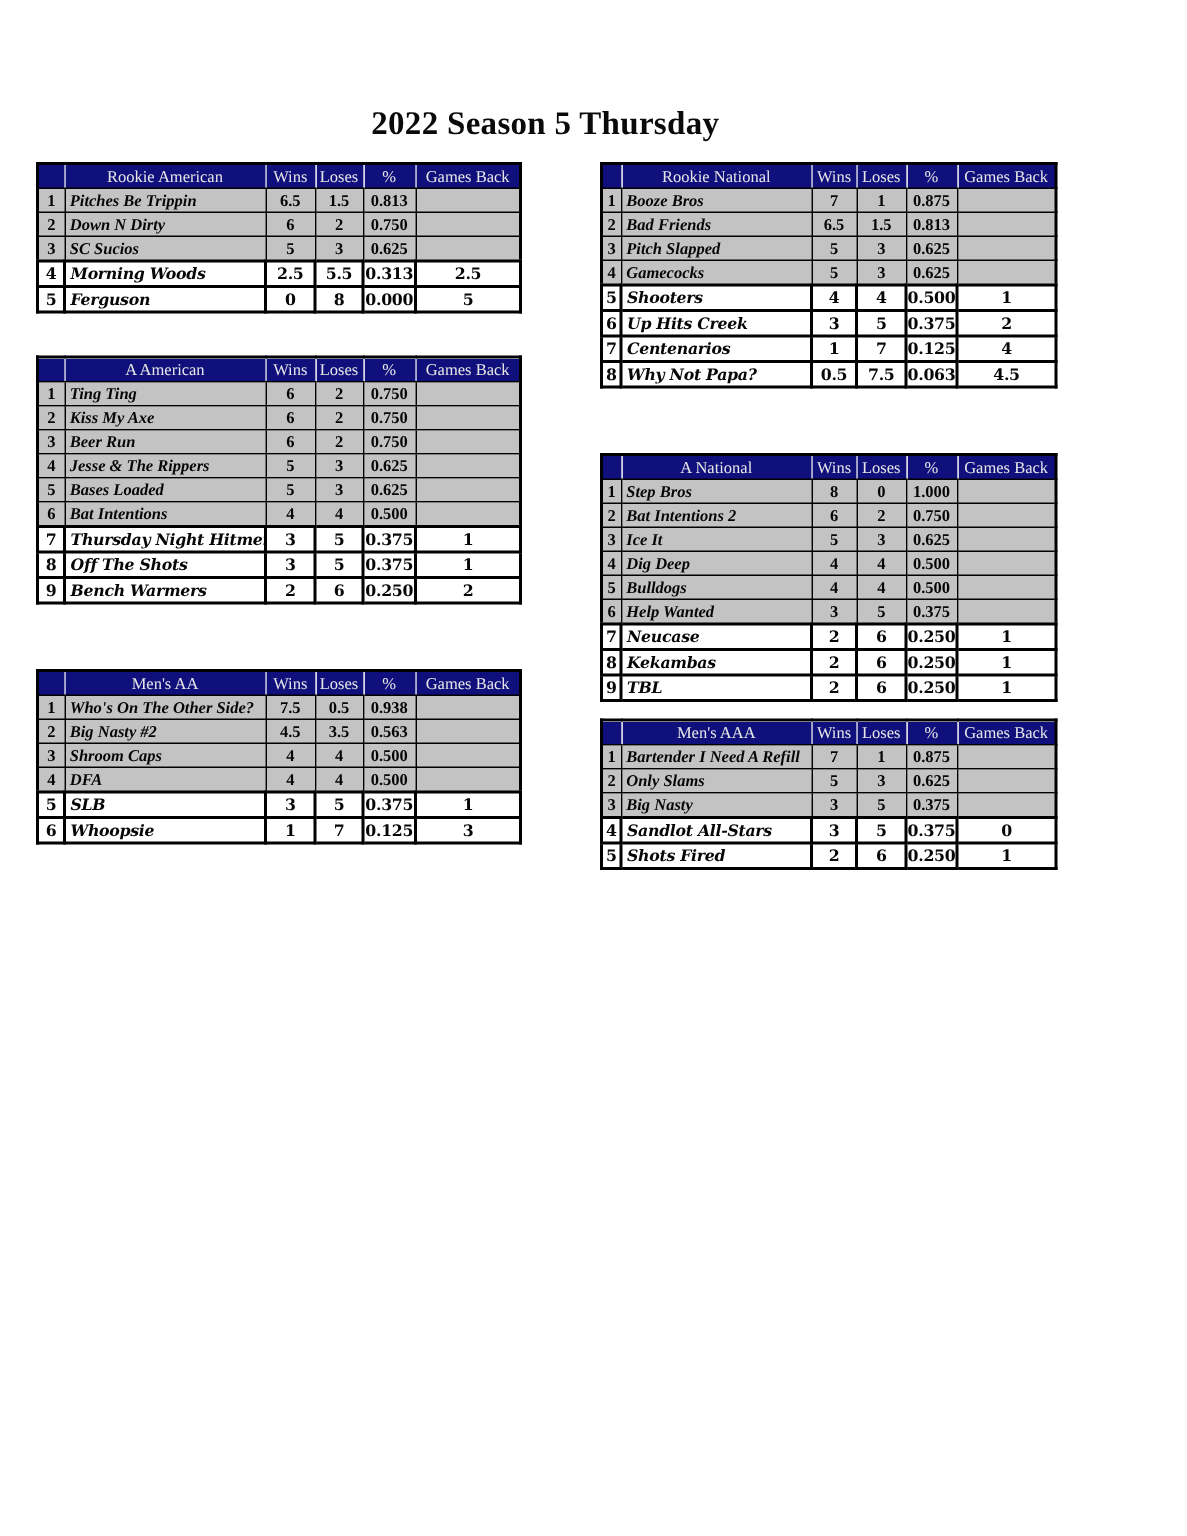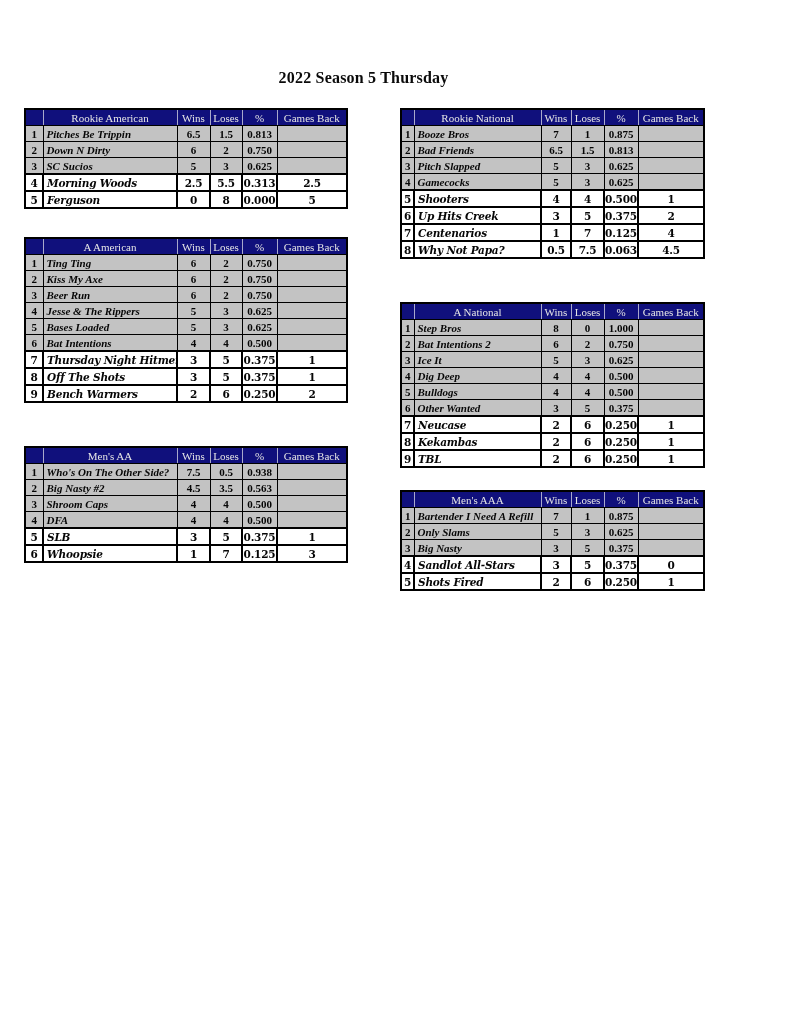--- a/index.html
+++ b/index.html
@@ -16,21 +16,21 @@
     overflow: hidden;
   }
   .title {
     position: absolute;
     left: 0;
     top: 69px;
     width: 727px;
     margin: 0;
     text-align: center;
     font-family: "Liberation Serif", serif;
-    font-size: 16px;
+    font-size: 22px;
     font-weight: bold;
     color: #0a0a0a;
     letter-spacing: 0.2px;
   }
   table.standings {
     position: absolute;
     border-collapse: collapse;
     table-layout: fixed;
     border: 2px solid var(--grid, #000);
   }
@@ -397,21 +397,21 @@
         <tr class="team-row">
     <td class="rank">5</td>
     <td class="team">Bulldogs</td>
     <td class="num">4</td>
     <td class="num">4</td>
     <td class="num">0.500</td>
     <td class="num gb"></td>
   </tr>
         <tr class="team-row">
     <td class="rank">6</td>
-    <td class="team">Other Wanted</td>
+    <td class="team">Help Wanted</td>
     <td class="num">3</td>
     <td class="num">5</td>
     <td class="num">0.375</td>
     <td class="num gb"></td>
   </tr>
         <tr class="team-row below">
     <td class="rank">7</td>
     <td class="team">Neucase</td>
     <td class="num">2</td>
     <td class="num">6</td>
@@ -501,21 +501,21 @@
     <td class="rank">6</td>
     <td class="team">Whoopsie</td>
     <td class="num">1</td>
     <td class="num">7</td>
     <td class="num">0.125</td>
     <td class="num gb">3</td>
   </tr>
       </tbody>
   </table>
 
-  <table class="standings t-right" style="left:400px; top:490px;">
+  <table class="standings t-right" style="left:400px; top:479px;">
     <colgroup>
         <col class="c-rank">
         <col class="c-name">
         <col class="c-wins">
         <col class="c-loses">
         <col class="c-pct">
         <col class="c-gb">
       </colgroup>
     <thead>
       <tr>

